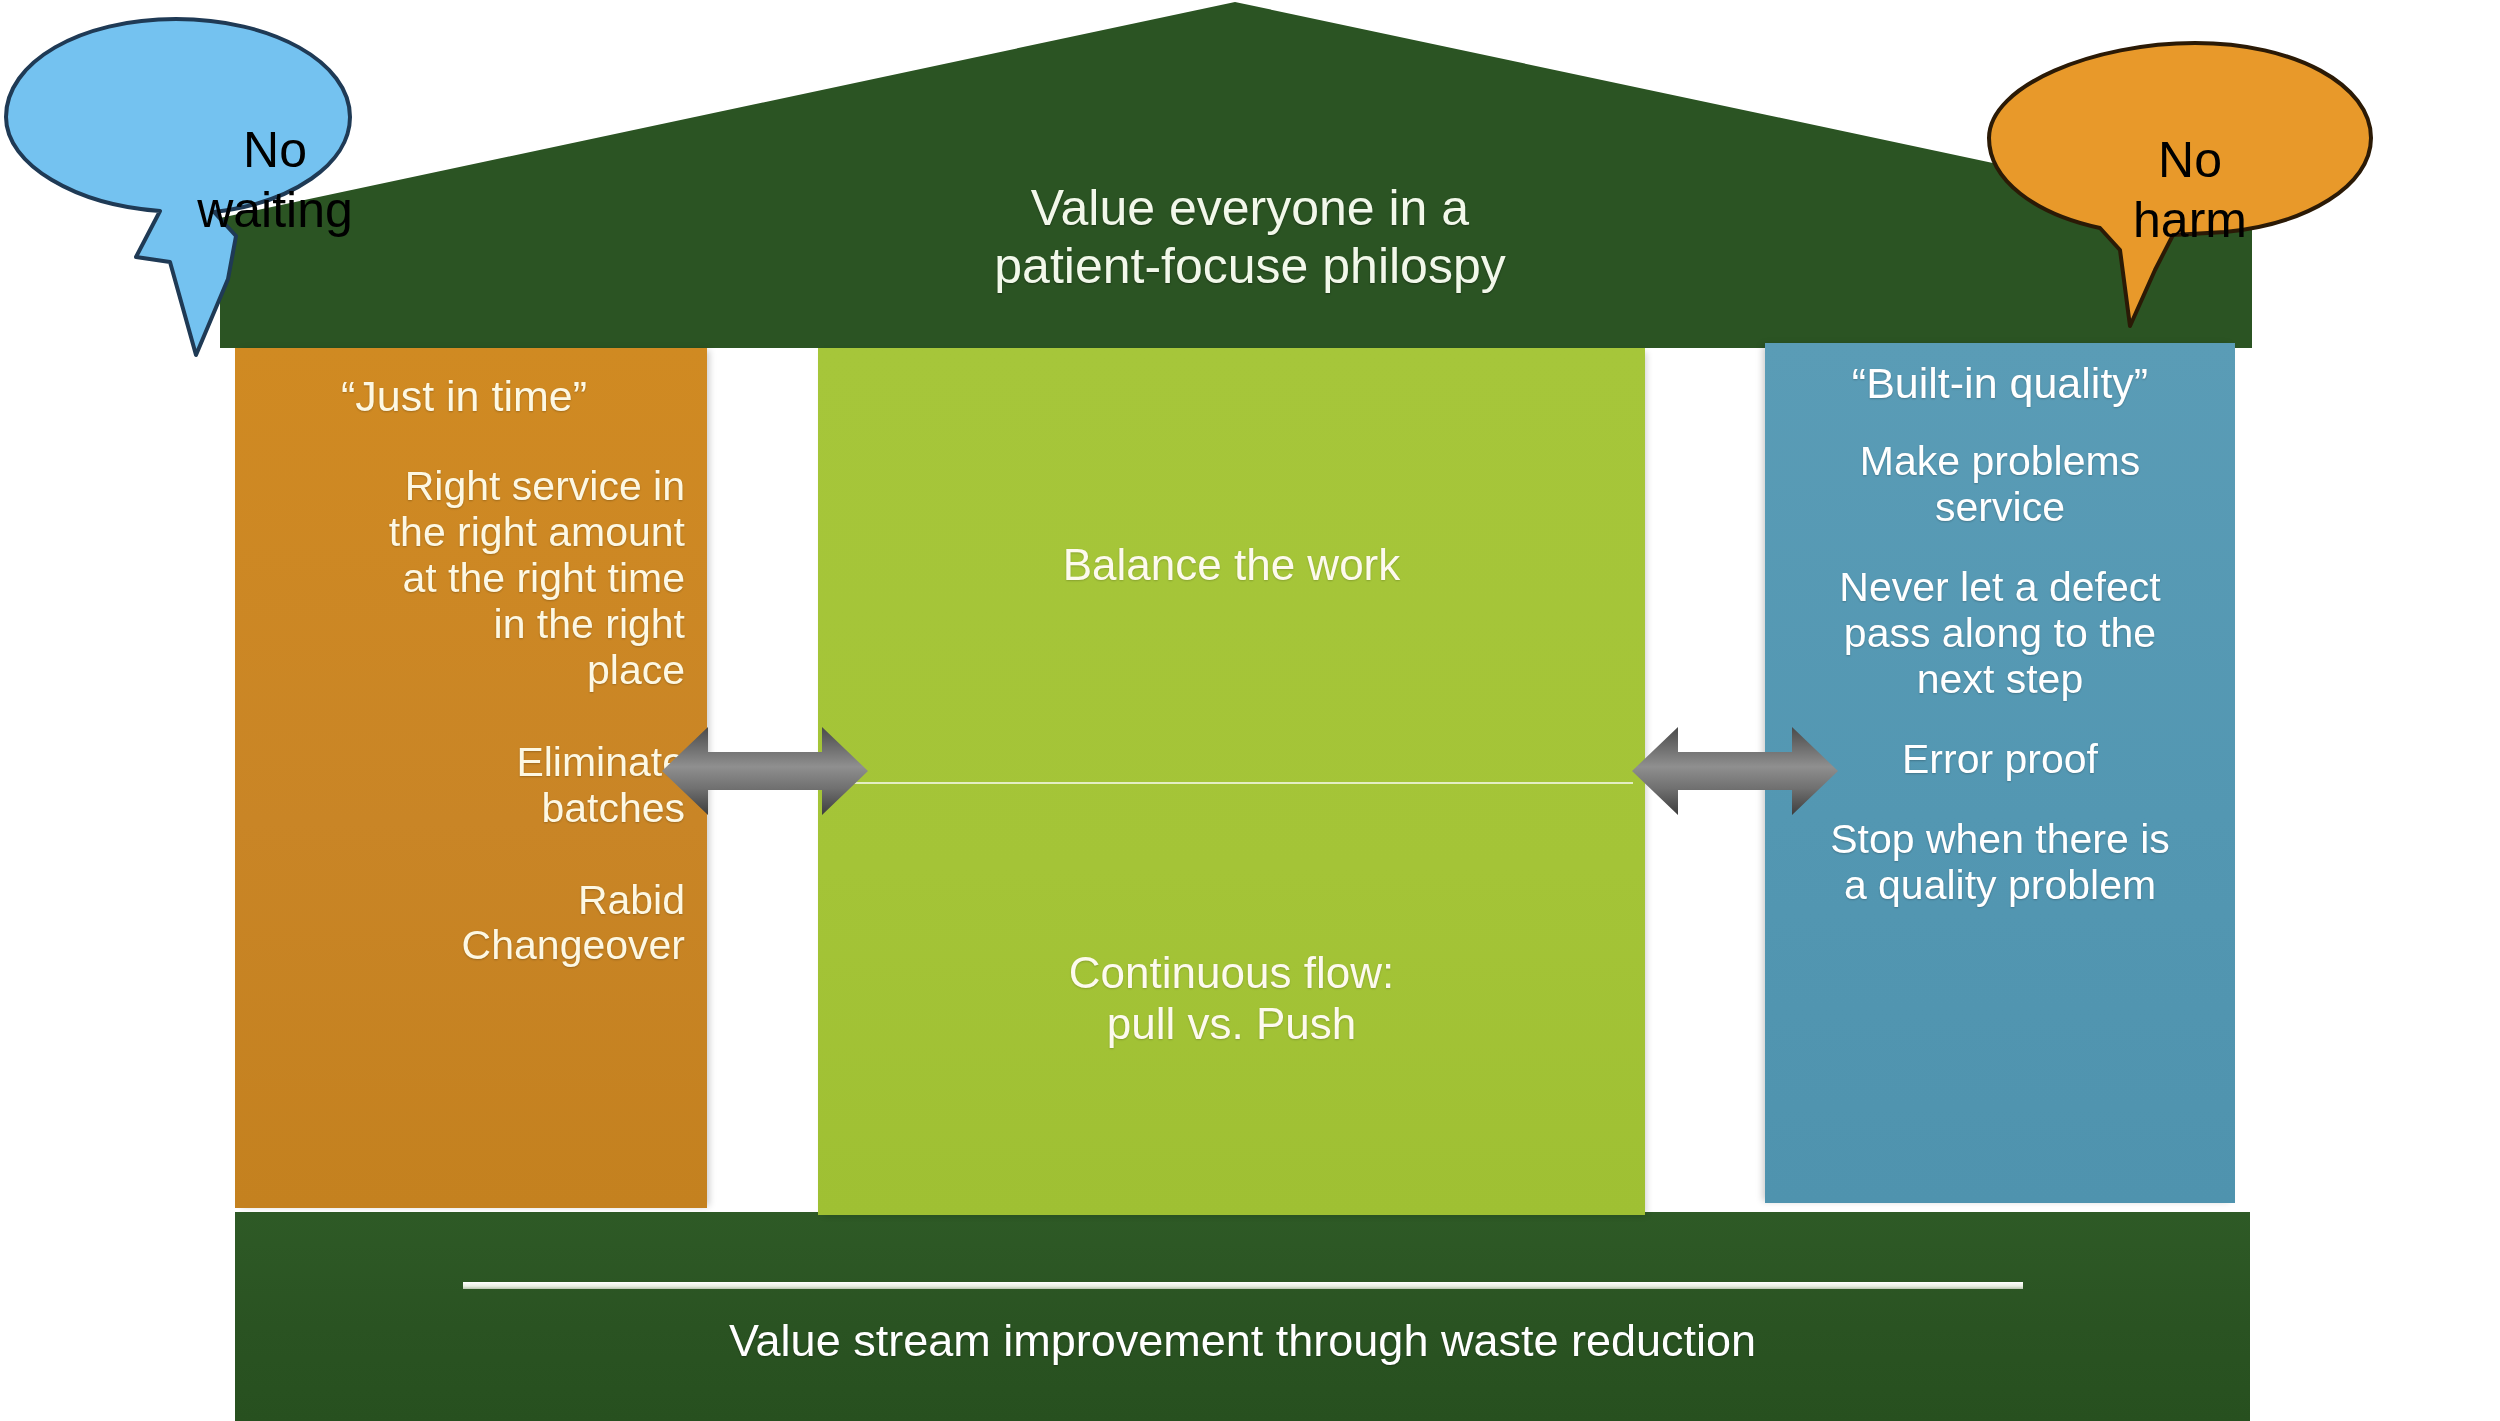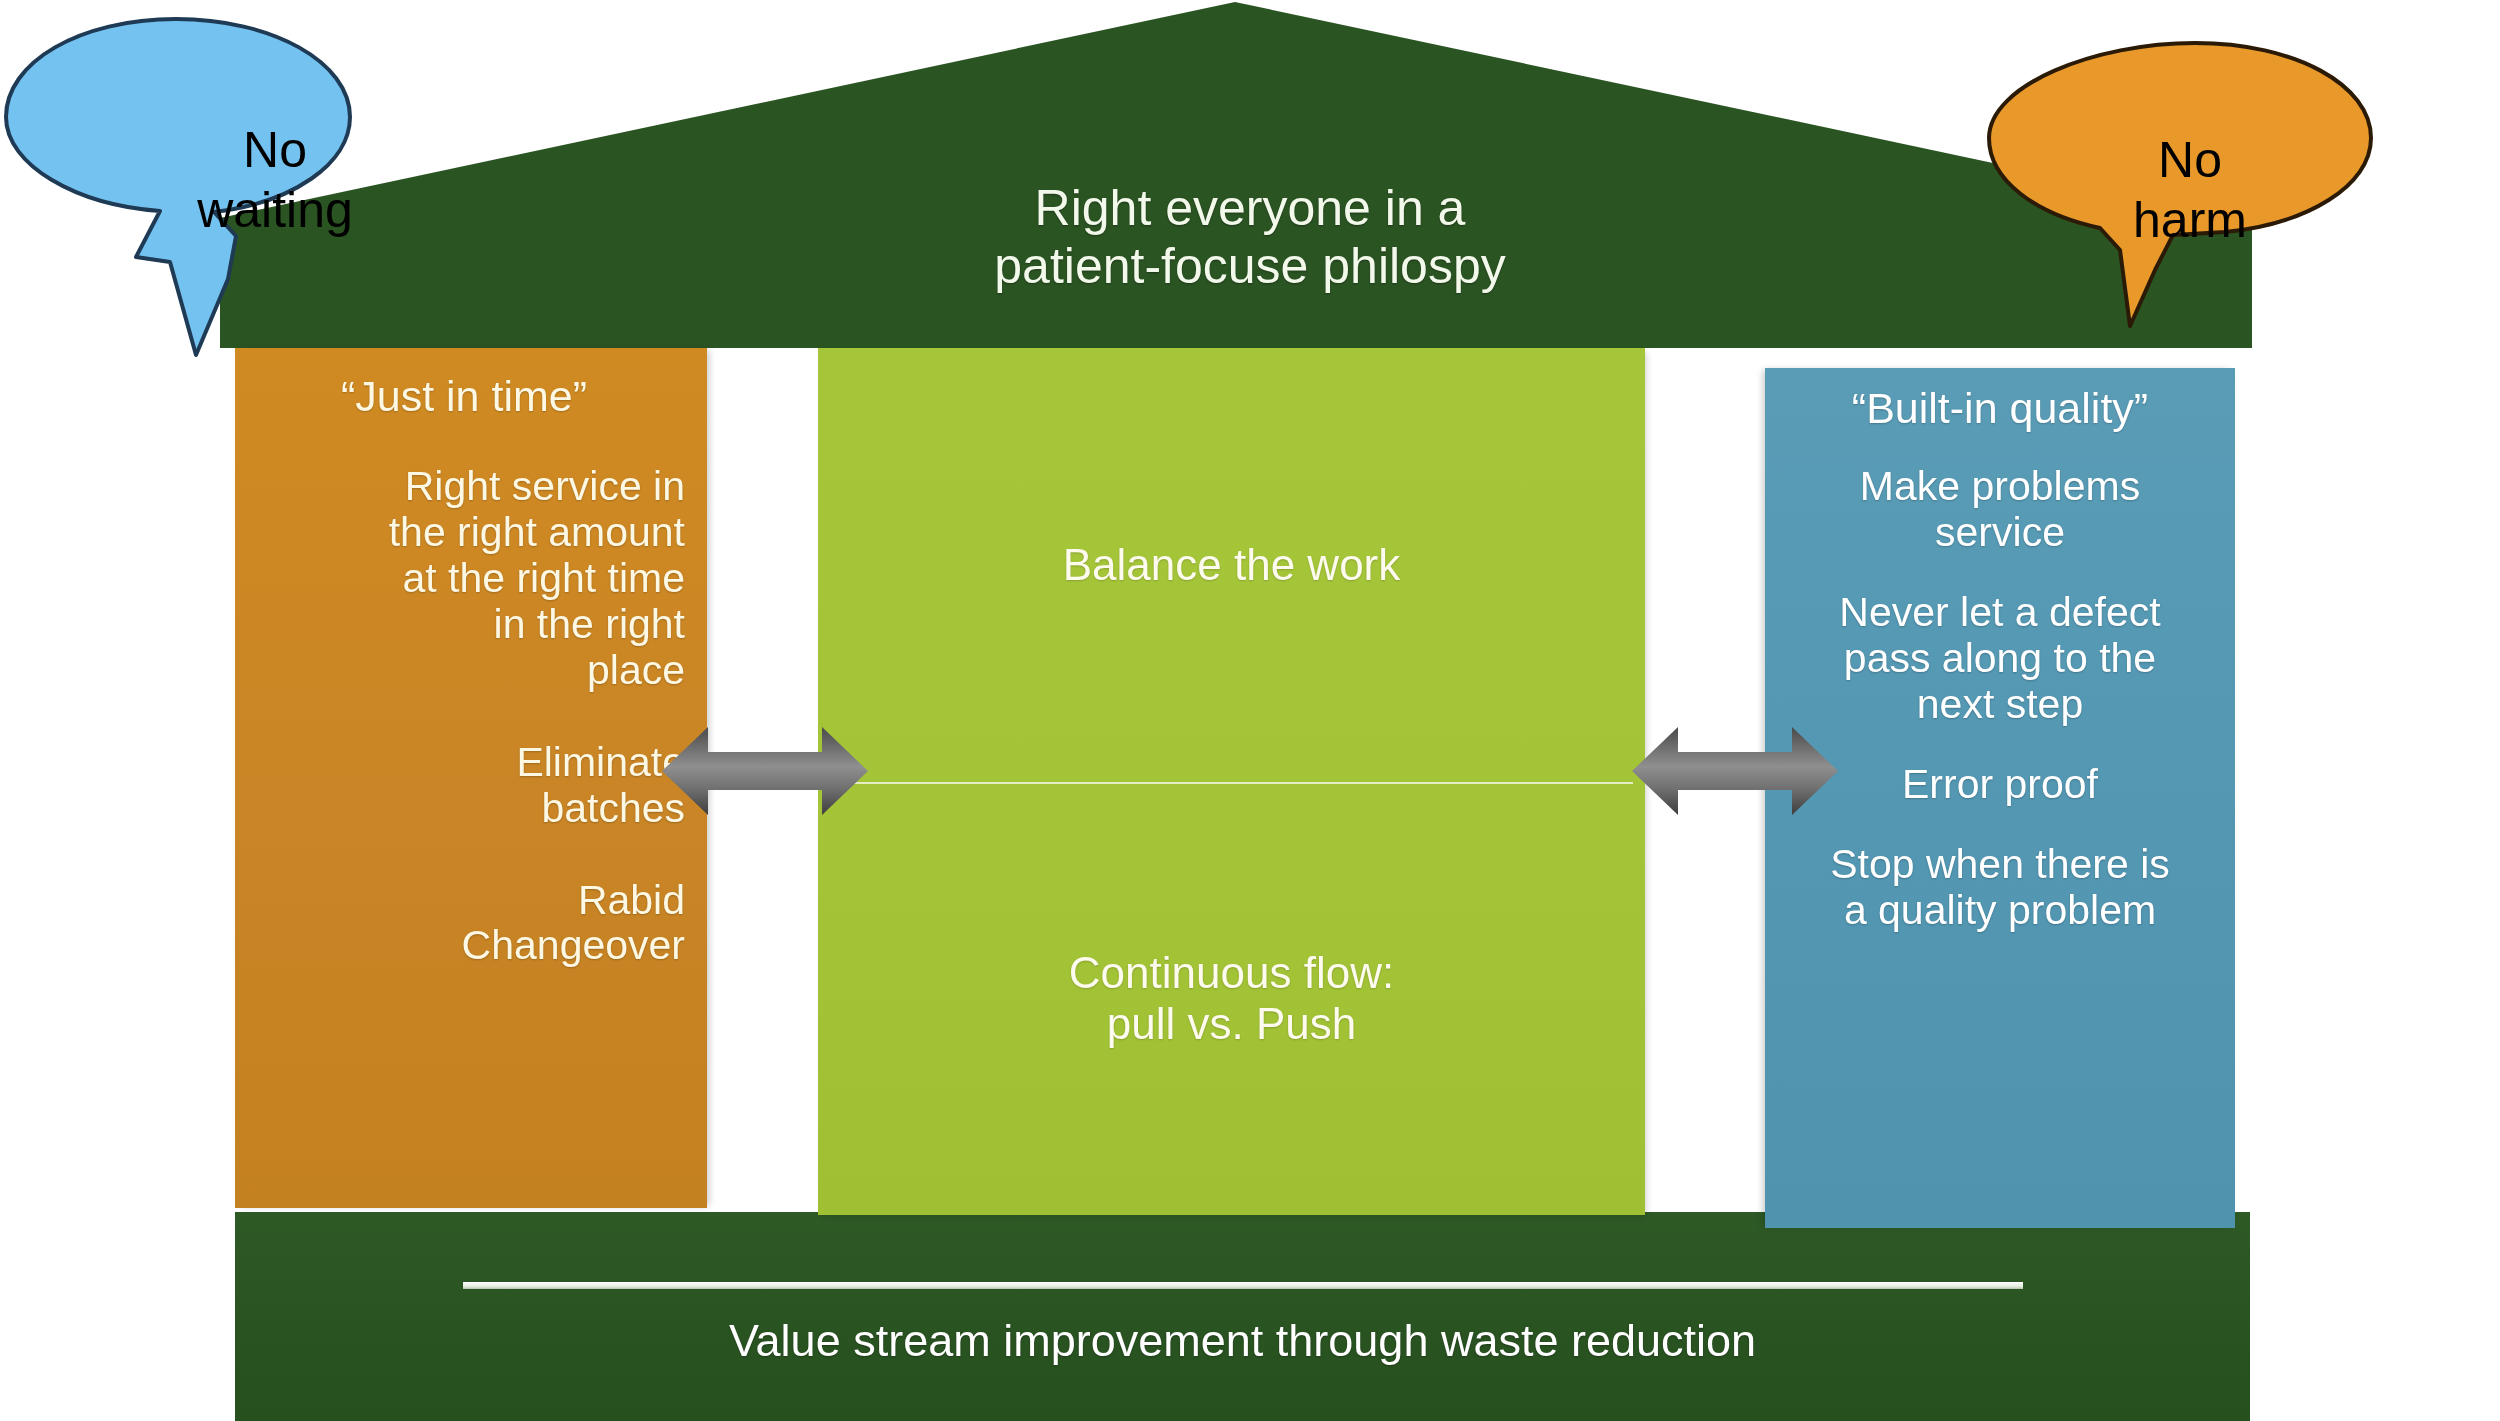--- a/index.html
+++ b/index.html
@@ -52,21 +52,21 @@
     left: 235px;
     top: 348px;
     width: 472px;
     height: 860px;
     background: linear-gradient(180deg, #d08a22 0%, #c98526 55%, #c4811f 100%);
     box-shadow: 4px 0 7px -2px rgba(0,0,0,0.22);
     padding: 24px 22px 0 8px;
   }
   .pillar-right {
     left: 1765px;
-    top: 368px;
+    top: 343px;
     width: 470px;
     height: 860px;
     background: linear-gradient(180deg, #5a9cb6 0%, #5397b2 55%, #4f93ae 100%);
     box-shadow: -4px 0 7px -2px rgba(0,0,0,0.22);
     padding: 16px 16px 0 16px;
   }
   .pillar-left .p-line {
     color: #fdf8e3;
     font-size: 41px;
     line-height: 1.12;
@@ -182,21 +182,21 @@
   .bubble-label-right { left: 1945px; top: 130px; width: 490px; }
 </style>
 </head>
 <body>
 
 <div id="stage">
 
   <svg class="roof-svg" viewBox="0 0 2500 360" preserveAspectRatio="none">
     <polygon points="1235,2 2252,218 2252,348 220,348 220,218" fill="#2B5423"></polygon>
   </svg>
-  <div class="roof-text">Right everyone in a
+  <div class="roof-text">Value everyone in a
 patient-focuse philospy</div>
 
   <div class="pillar pillar-left">
     <div class="p-line p-head">“Just in time”</div>
     <div class="p-line p-body" style="white-space:pre-line;">Right service in
 the right amount
 at the right time
 in the right
 place</div>
     <div class="p-line p-body" style="white-space:pre-line;">Eliminate

